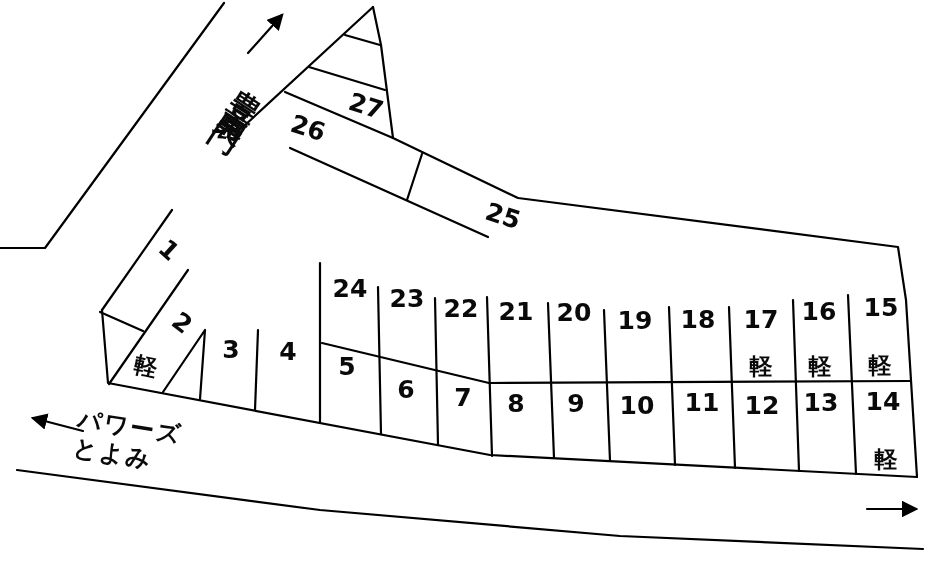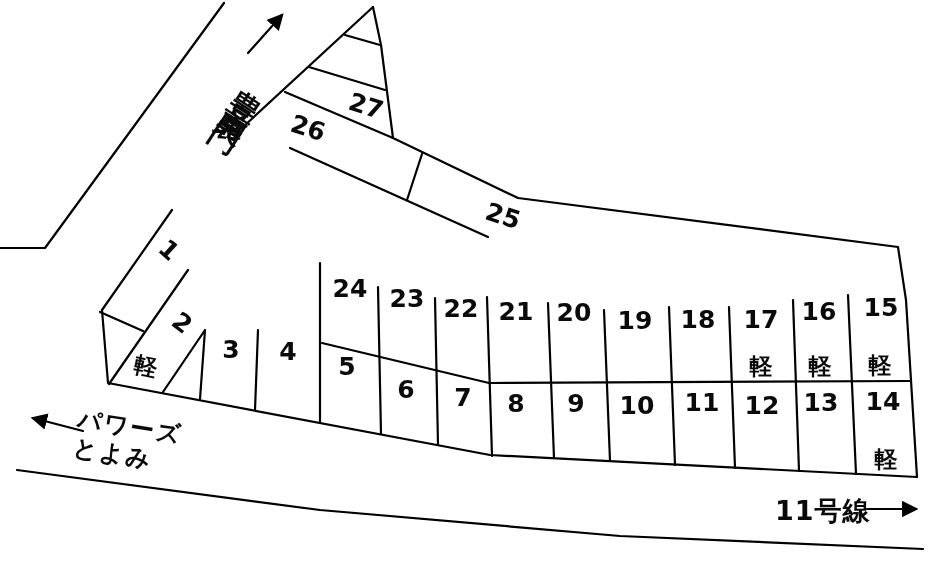--- a/index.html
+++ b/index.html
@@ -102,15 +102,14 @@
     <text class="kei" transform="translate(886,459)" dominant-baseline="central">軽</text>
   </svg>
 
   <div class="jp backgate">豊高裏門</div>
 
   <div class="jp powers">
     <div>パワーズ</div>
     <div>とよみ</div>
   </div>
 
-  <div class="jp route11">11号線</div>
 
 </div>
 
 </body></html>

